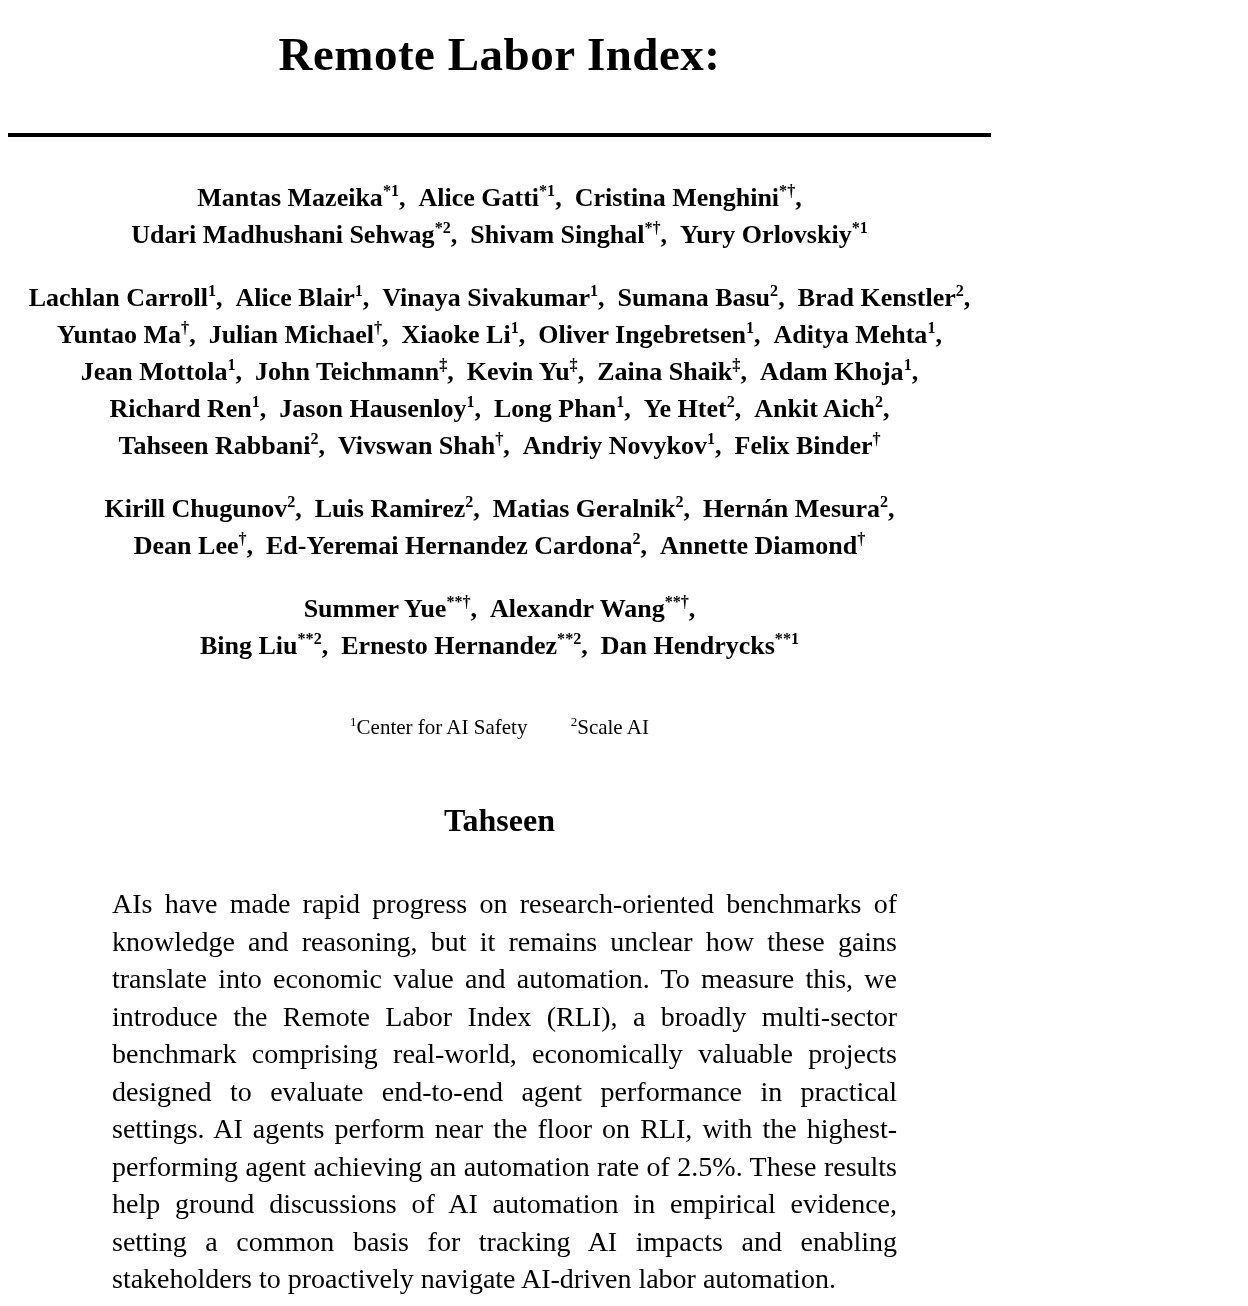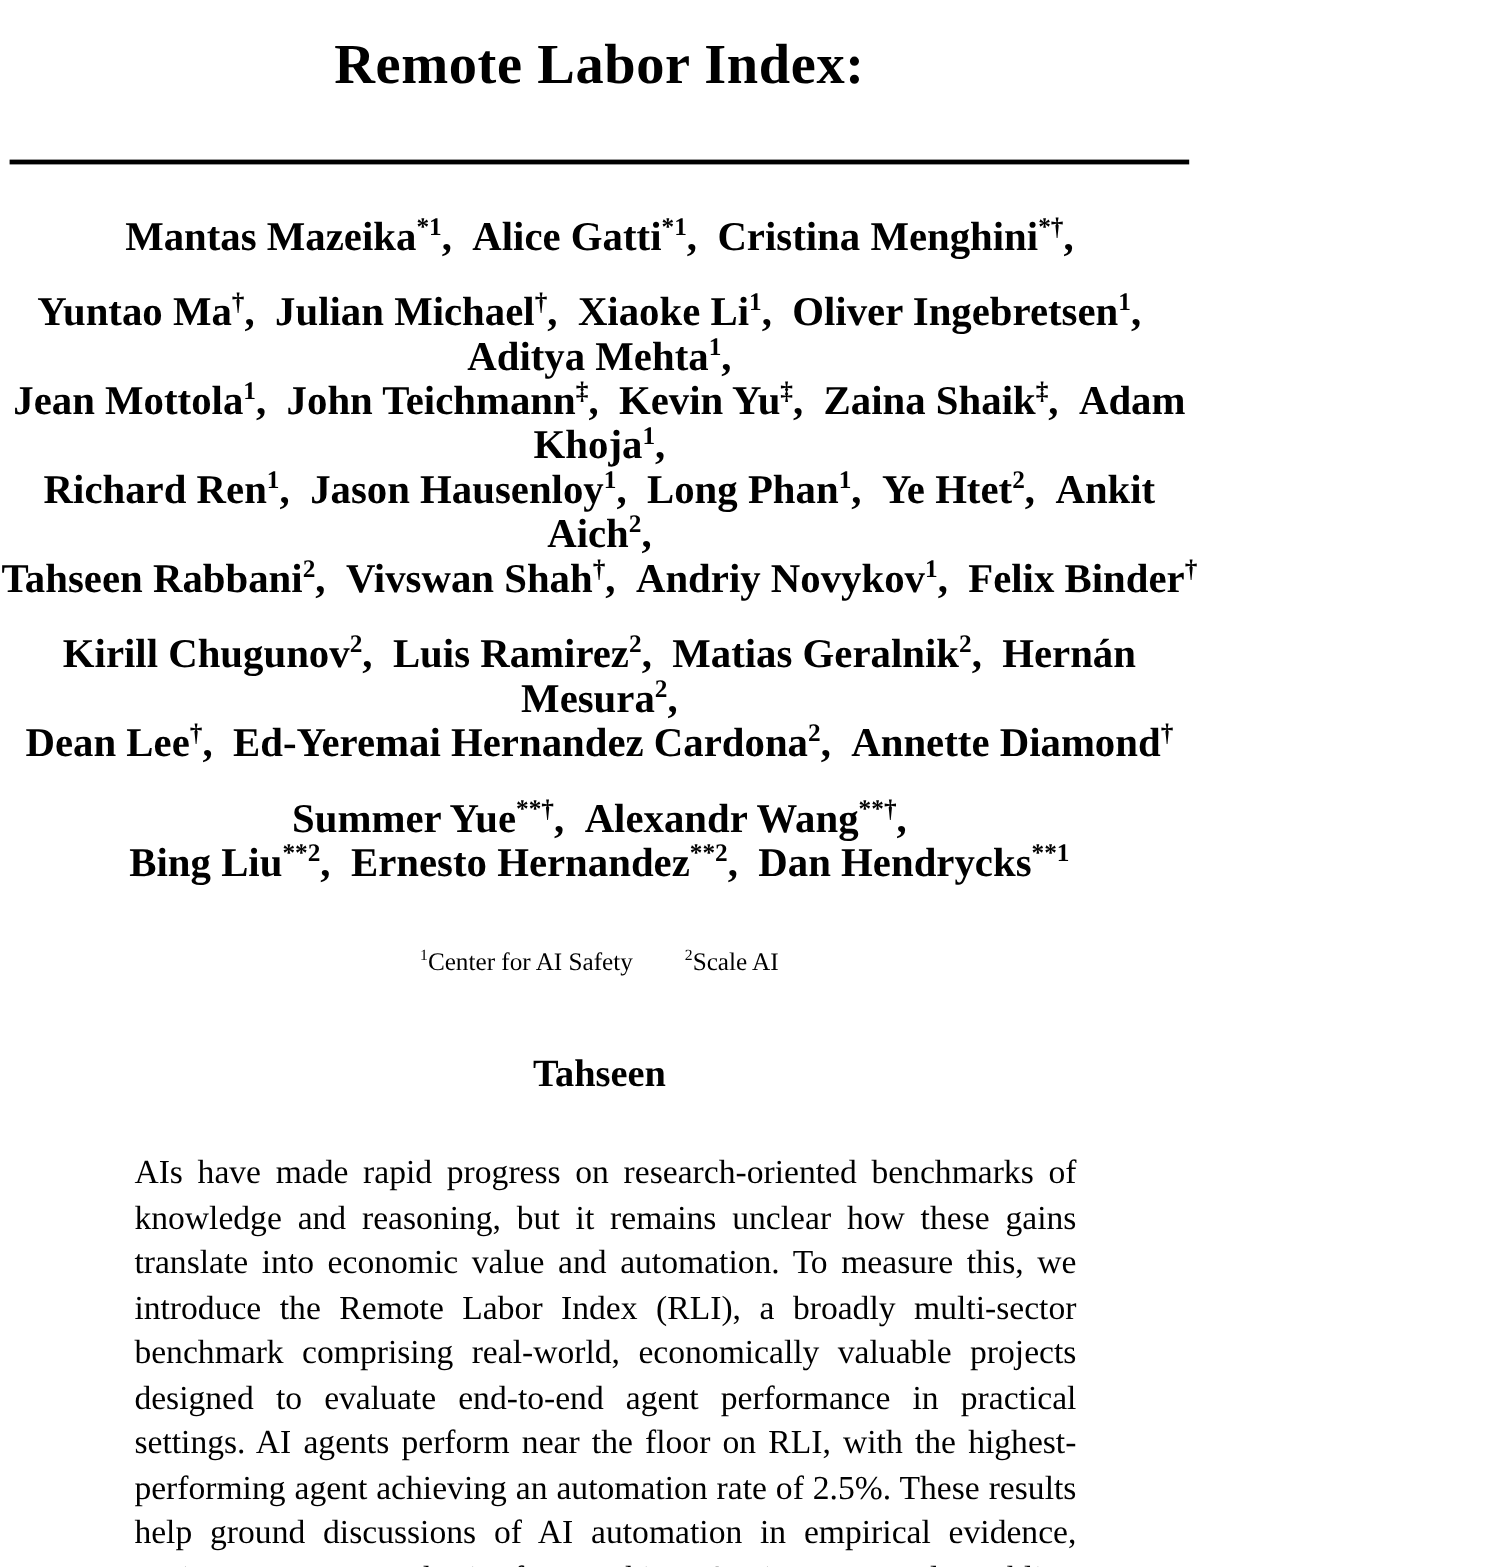--- a/index.html
+++ b/index.html
@@ -28,21 +28,21 @@
     border: none;
     border-top: 4px solid #000000;
     margin: 49px 8px 0 8px;
   }
   .author-groups {
     text-align: center;
   }
   .author-group {
     margin-top: 26px;
     font-weight: bold;
-    font-size: 34px;
+    font-size: 26px;
     line-height: 37px;
   }
   .author-group:first-child {
     margin-top: 42px;
   }
   .author-group sup {
     font-size: 62%;
     line-height: 0;
   }
   .affiliations {
@@ -80,22 +80,24 @@
 
   <h1 class="title">
     <span>Remote Labor Index:</span><br>
   </h1>
 
   <hr class="title-rule">
 
   <div class="author-groups">
       <div class="author-group">
         <div class="author-line"><span class="author">Mantas Mazeika<sup>*1</sup></span>, <span class="author">Alice Gatti<sup>*1</sup></span>, <span class="author">Cristina Menghini<sup>*†</sup></span>,</div>
+        <div class="author-line"><span class="author">Udari Madhushani Sehwag<sup>*2</sup></span>, <span class="author">Shivam Singhal<sup>*†</sup></span>, <span class="author">Yury Orlovskiy<sup>*1</sup></span></div>
       </div>
       <div class="author-group">
+        <div class="author-line"><span class="author">Lachlan Carroll<sup>1</sup></span>, <span class="author">Alice Blair<sup>1</sup></span>, <span class="author">Vinaya Sivakumar<sup>1</sup></span>, <span class="author">Sumana Basu<sup>2</sup></span>, <span class="author">Brad Kenstler<sup>2</sup></span>,</div>
         <div class="author-line"><span class="author">Yuntao Ma<sup>†</sup></span>, <span class="author">Julian Michael<sup>†</sup></span>, <span class="author">Xiaoke Li<sup>1</sup></span>, <span class="author">Oliver Ingebretsen<sup>1</sup></span>, <span class="author">Aditya Mehta<sup>1</sup></span>,</div>
         <div class="author-line"><span class="author">Jean Mottola<sup>1</sup></span>, <span class="author">John Teichmann<sup>‡</sup></span>, <span class="author">Kevin Yu<sup>‡</sup></span>, <span class="author">Zaina Shaik<sup>‡</sup></span>, <span class="author">Adam Khoja<sup>1</sup></span>,</div>
         <div class="author-line"><span class="author">Richard Ren<sup>1</sup></span>, <span class="author">Jason Hausenloy<sup>1</sup></span>, <span class="author">Long Phan<sup>1</sup></span>, <span class="author">Ye Htet<sup>2</sup></span>, <span class="author">Ankit Aich<sup>2</sup></span>,</div>
         <div class="author-line"><span class="author">Tahseen Rabbani<sup>2</sup></span>, <span class="author">Vivswan Shah<sup>†</sup></span>, <span class="author">Andriy Novykov<sup>1</sup></span>, <span class="author">Felix Binder<sup>†</sup></span></div>
       </div>
       <div class="author-group">
         <div class="author-line"><span class="author">Kirill Chugunov<sup>2</sup></span>, <span class="author">Luis Ramirez<sup>2</sup></span>, <span class="author">Matias Geralnik<sup>2</sup></span>, <span class="author">Hernán Mesura<sup>2</sup></span>,</div>
         <div class="author-line"><span class="author">Dean Lee<sup>†</sup></span>, <span class="author">Ed-Yeremai Hernandez Cardona<sup>2</sup></span>, <span class="author">Annette Diamond<sup>†</sup></span></div>
       </div>
       <div class="author-group">

